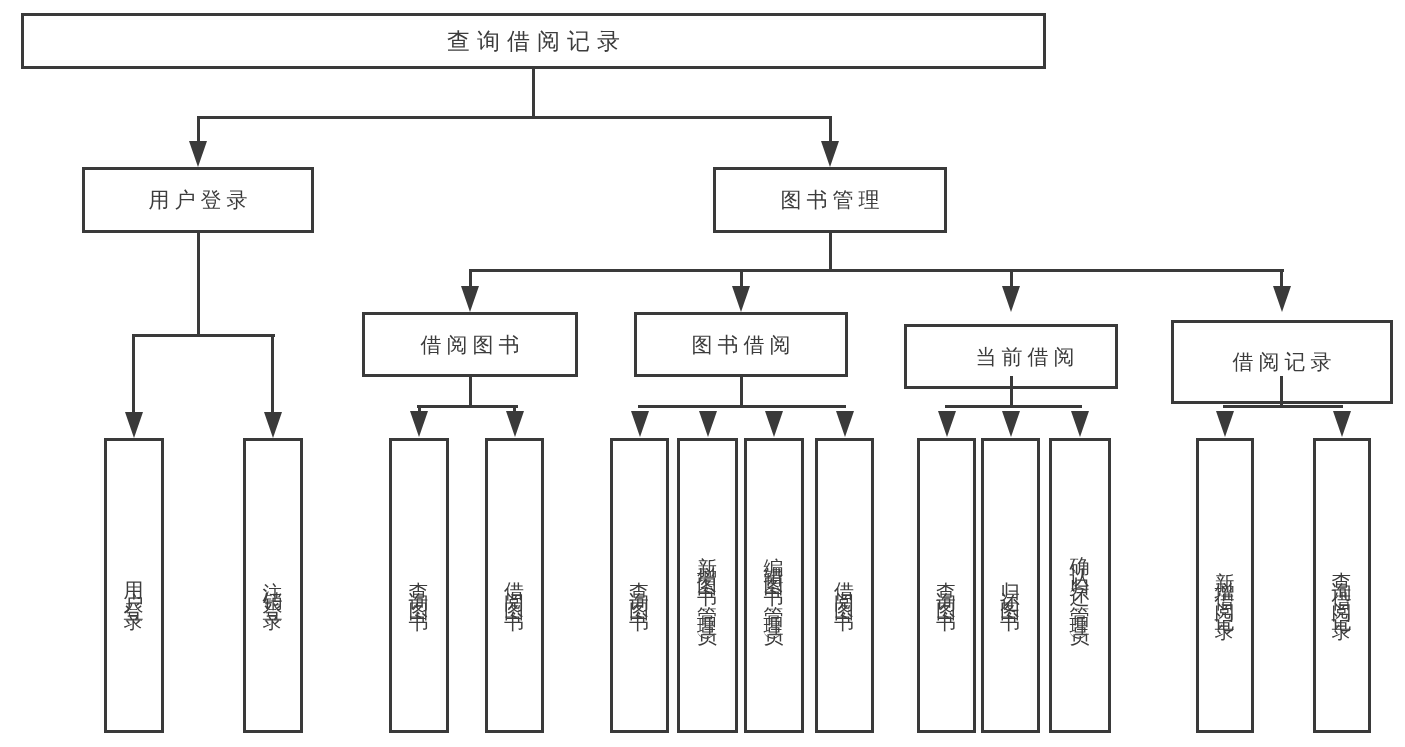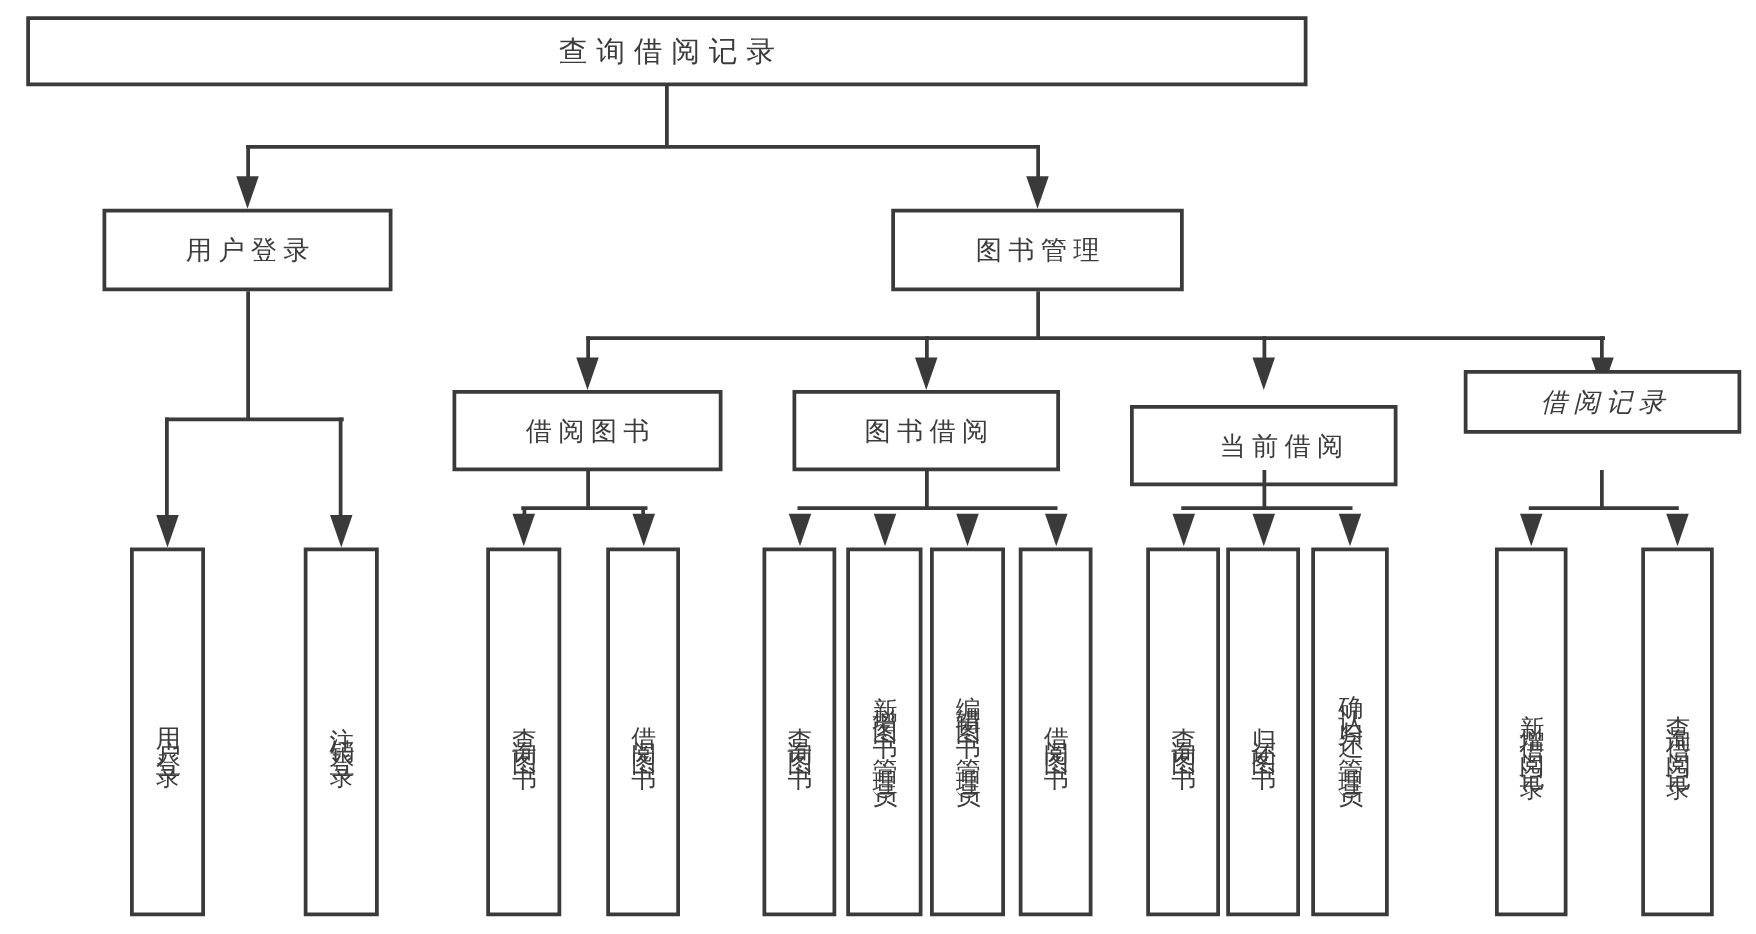--- a/index.html
+++ b/index.html
@@ -80,21 +80,21 @@
 
   <div class="bx" style="left:362px;top:312px;width:216px;height:65px;">
     <span class="hlab">借阅图书</span>
   </div>
   <div class="bx" style="left:634px;top:312px;width:214px;height:65px;">
     <span class="hlab">图书借阅</span>
   </div>
   <div class="bx" style="left:904px;top:324px;width:214px;height:65px;padding-left:28px;">
     <span class="hlab">当前借阅</span>
   </div>
-  <div class="bx" style="left:1171px;top:296px;width:222px;height:51px;font-style:italic;">
+  <div class="bx" style="left:1171px;top:320px;width:222px;height:84px;">
     <span class="hlab">借阅记录</span>
   </div>
 
   <div class="ln" style="left:468.5px;top:376px;width:3px;height:31px;"></div>
   <div class="ln" style="left:417px;top:404.5px;width:101px;height:3px;"></div>
   <div class="ln" style="left:417.5px;top:406px;width:3px;height:8px;"></div>
   <div class="ar" style="left:410px;top:411px;"></div>
   <div class="ln" style="left:513px;top:406px;width:3px;height:8px;"></div>
   <div class="ar" style="left:505.5px;top:411px;"></div>
 

